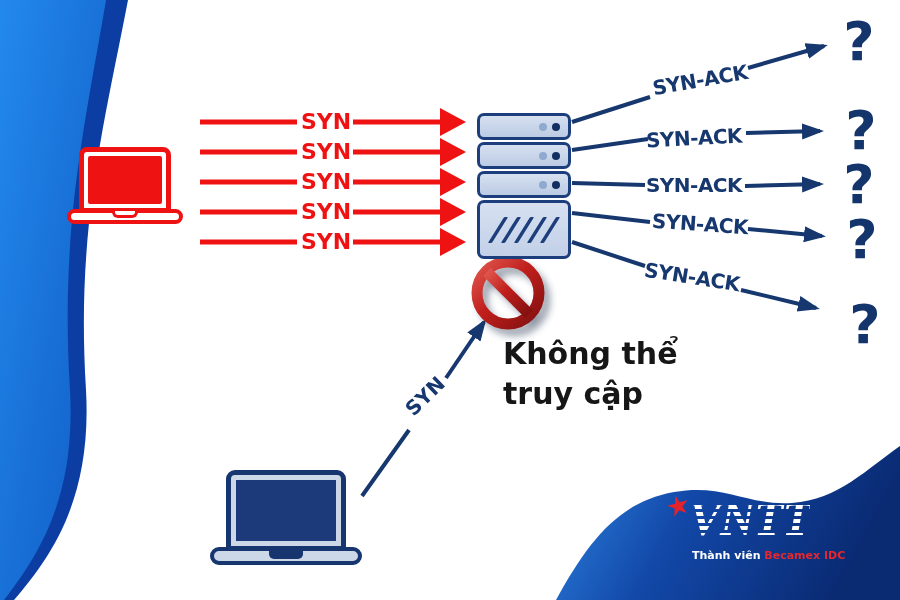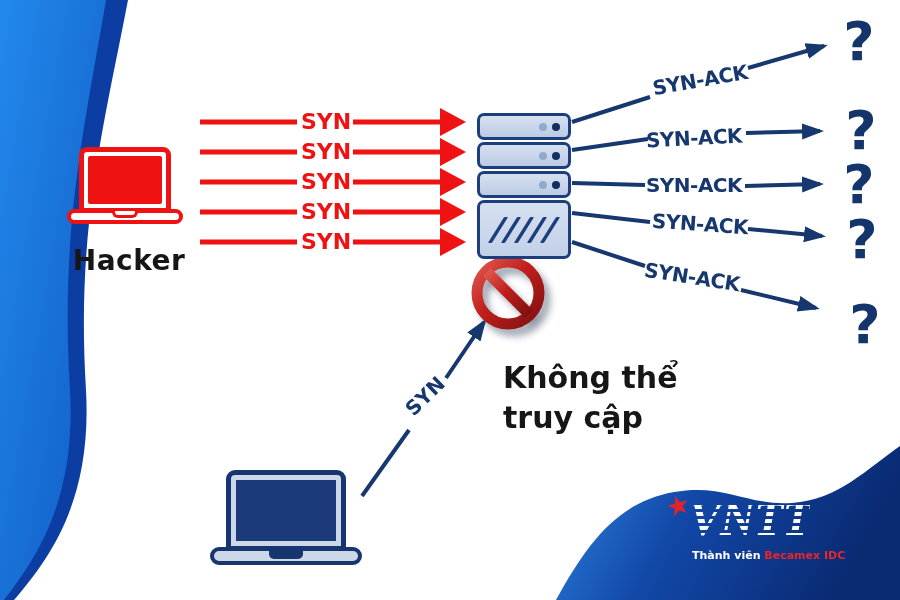--- a/index.html
+++ b/index.html
@@ -10,21 +10,21 @@
   svg{position:absolute;left:0;top:0;}
   .bg-layer{z-index:0;}
   .arrow-layer{z-index:1;}
   .fg{position:absolute;z-index:2;}
 
   
   .big-label{font-weight:800;color:#161616;font-family:"DejaVu Sans","Liberation Sans",sans-serif;}
   .hacker-label{left:64px;top:244px;width:130px;text-align:center;font-size:28px;letter-spacing:.5px;}
   .user-label{left:238px;top:426px;width:90px;text-align:center;font-size:27px;}
   .server-title{left:412px;top:50px;width:215px;text-align:center;font-size:29px;}
-  .blocked-text{left:503px;top:358px;font-size:30px;line-height:40px;font-weight:800;color:#161616;
+  .blocked-text{left:503px;top:334px;font-size:30px;line-height:40px;font-weight:800;color:#161616;
     font-family:"DejaVu Sans","Liberation Sans",sans-serif;}
 
   .syn-label{
     position:absolute;left:299px;width:54px;text-align:center;height:28px;line-height:28px;
     font-size:22px;font-weight:800;color:#ee1212;z-index:2;
     font-family:"DejaVu Sans","Liberation Sans",sans-serif;letter-spacing:0px;
   }
   .synack-label{
     position:absolute;width:112px;height:26px;line-height:26px;text-align:center;
     font-size:20px;font-weight:800;color:#16386e;z-index:2;letter-spacing:-0.5px;
@@ -170,21 +170,20 @@
     </g>
   </svg>
 
   <div class="fg hacker-laptop">
     <div class="hl-screen">
       <div class="hl-display"></div>
     </div>
     <div class="hl-notch"></div>
     <div class="hl-base"></div>
   </div>
-  <div class="fg big-label hacker-label">Hacker</div>
 
   <div class="fg server">
     <div class="srv-unit">
       <span class="dot dot-light"></span>
       <span class="dot dot-dark"></span>
     </div>
     <div class="srv-unit">
       <span class="dot dot-light"></span>
       <span class="dot dot-dark"></span>
     </div>

